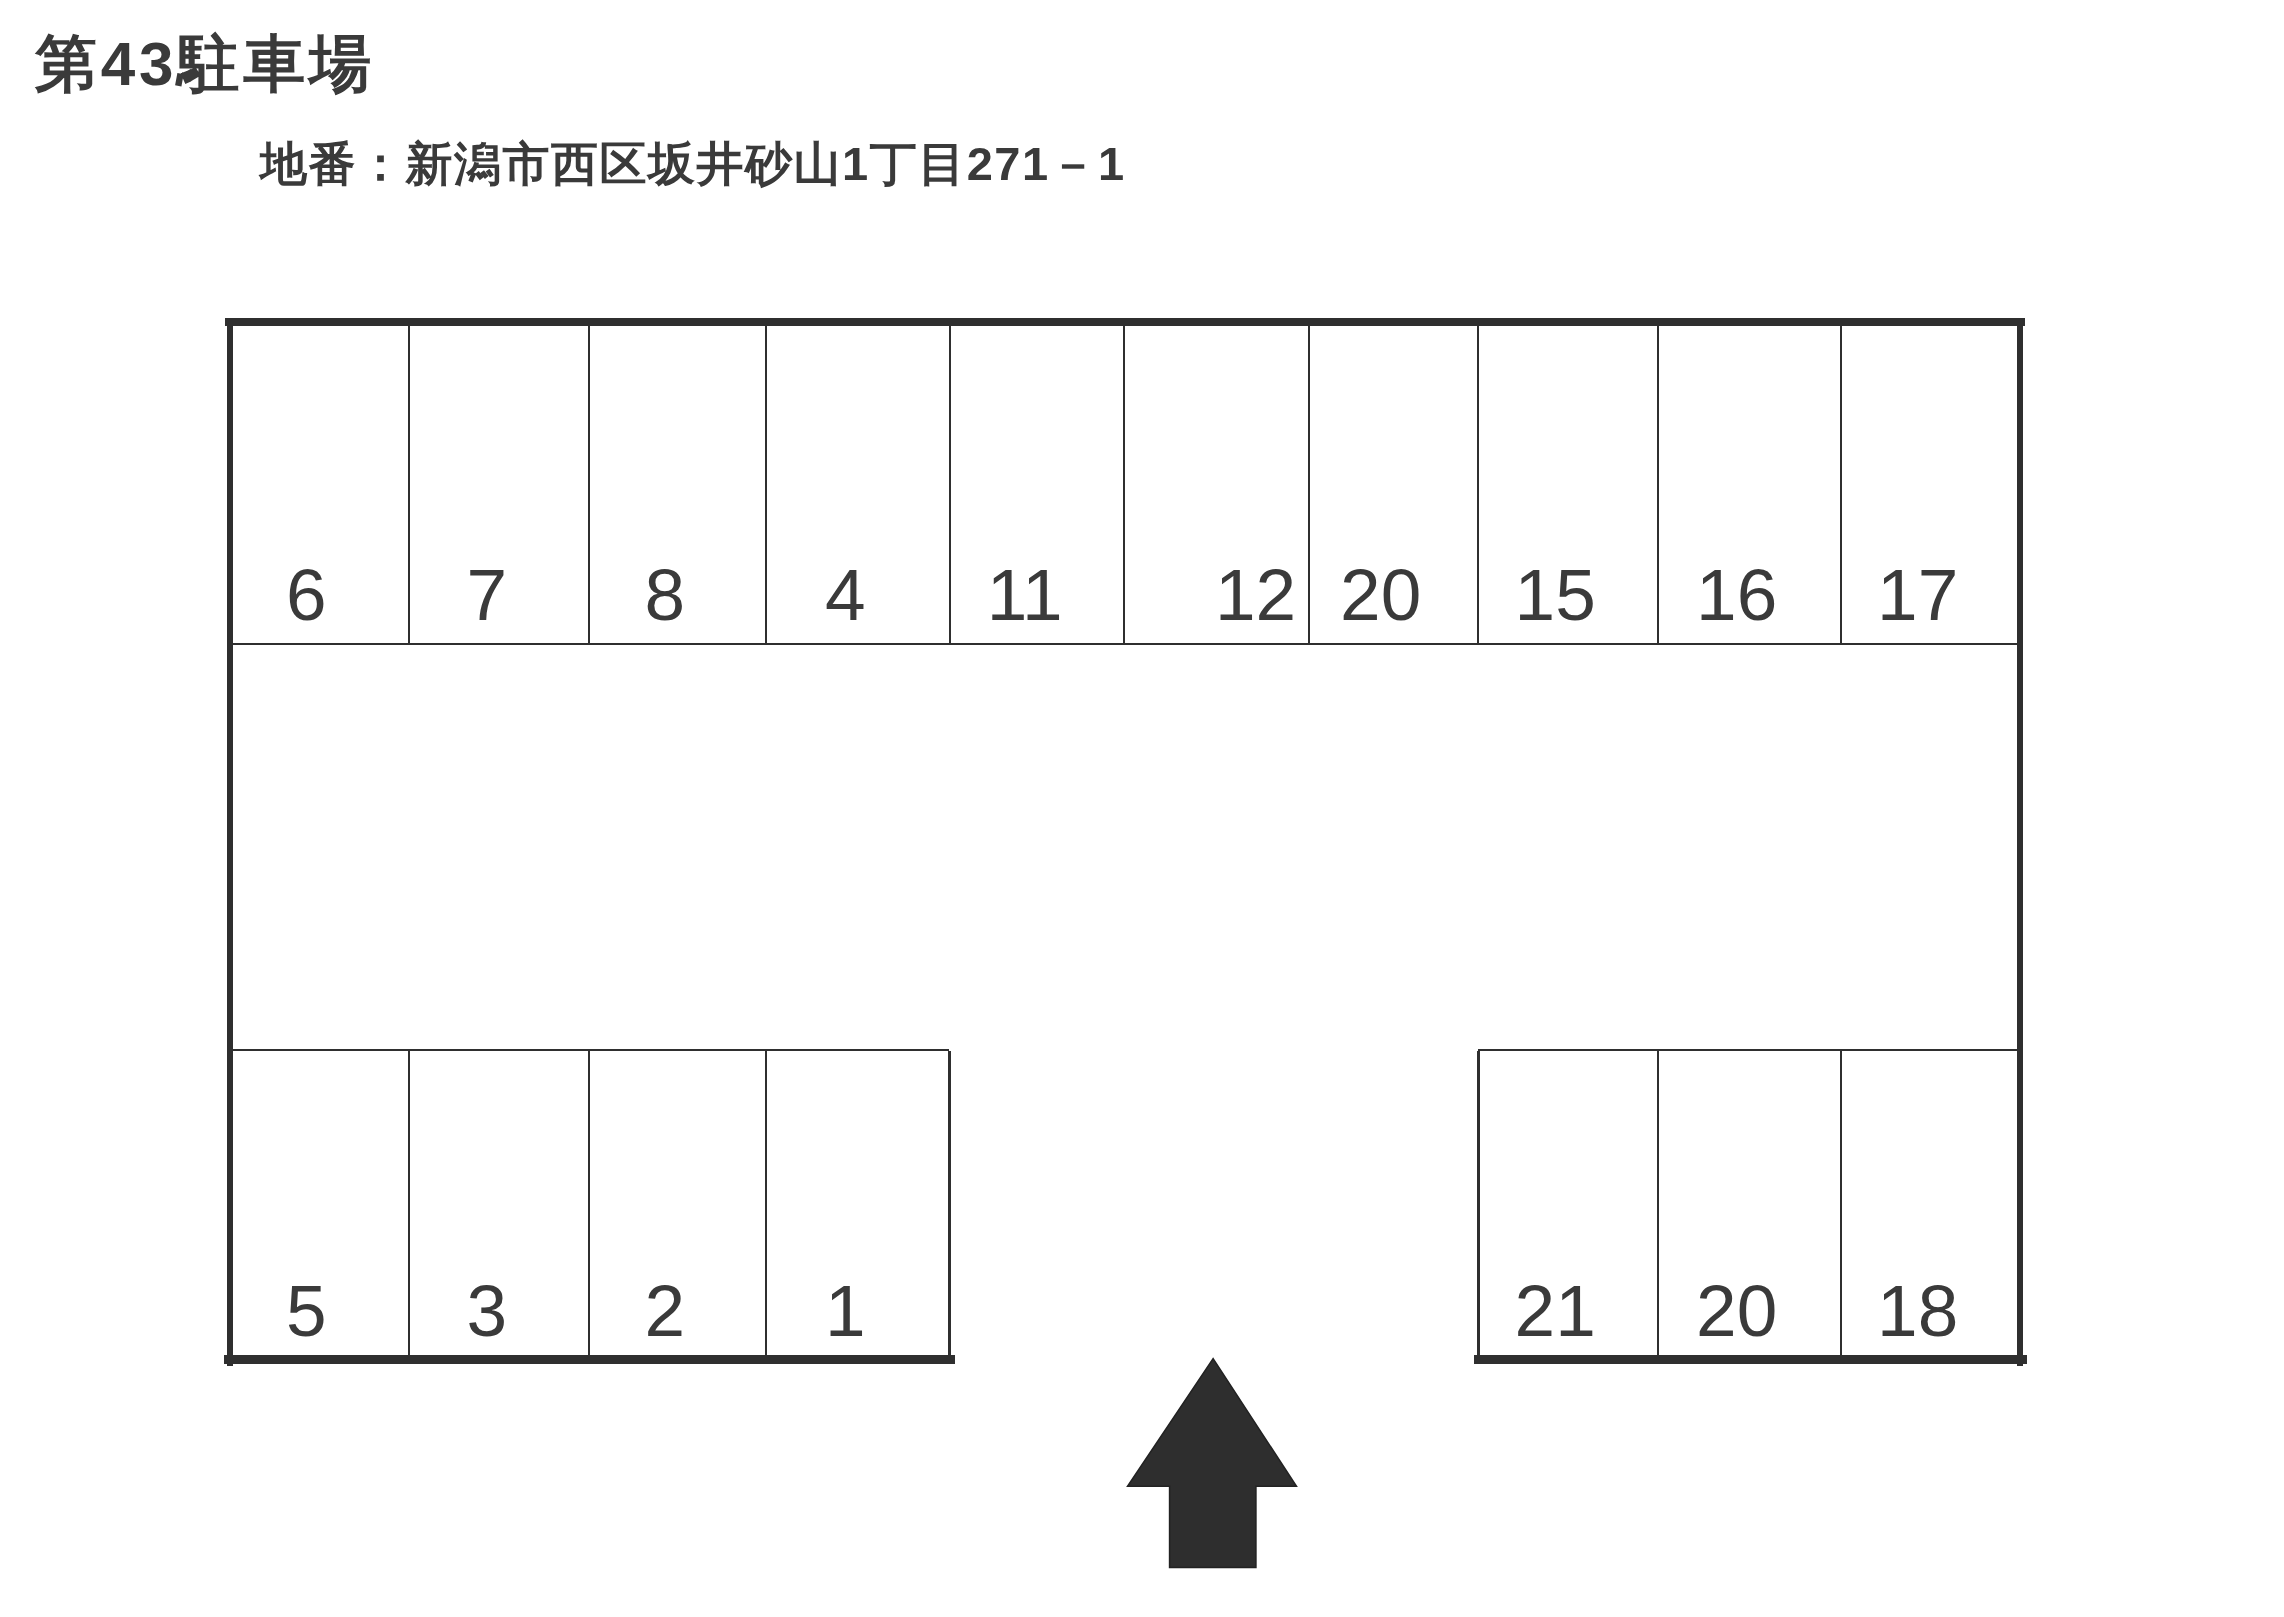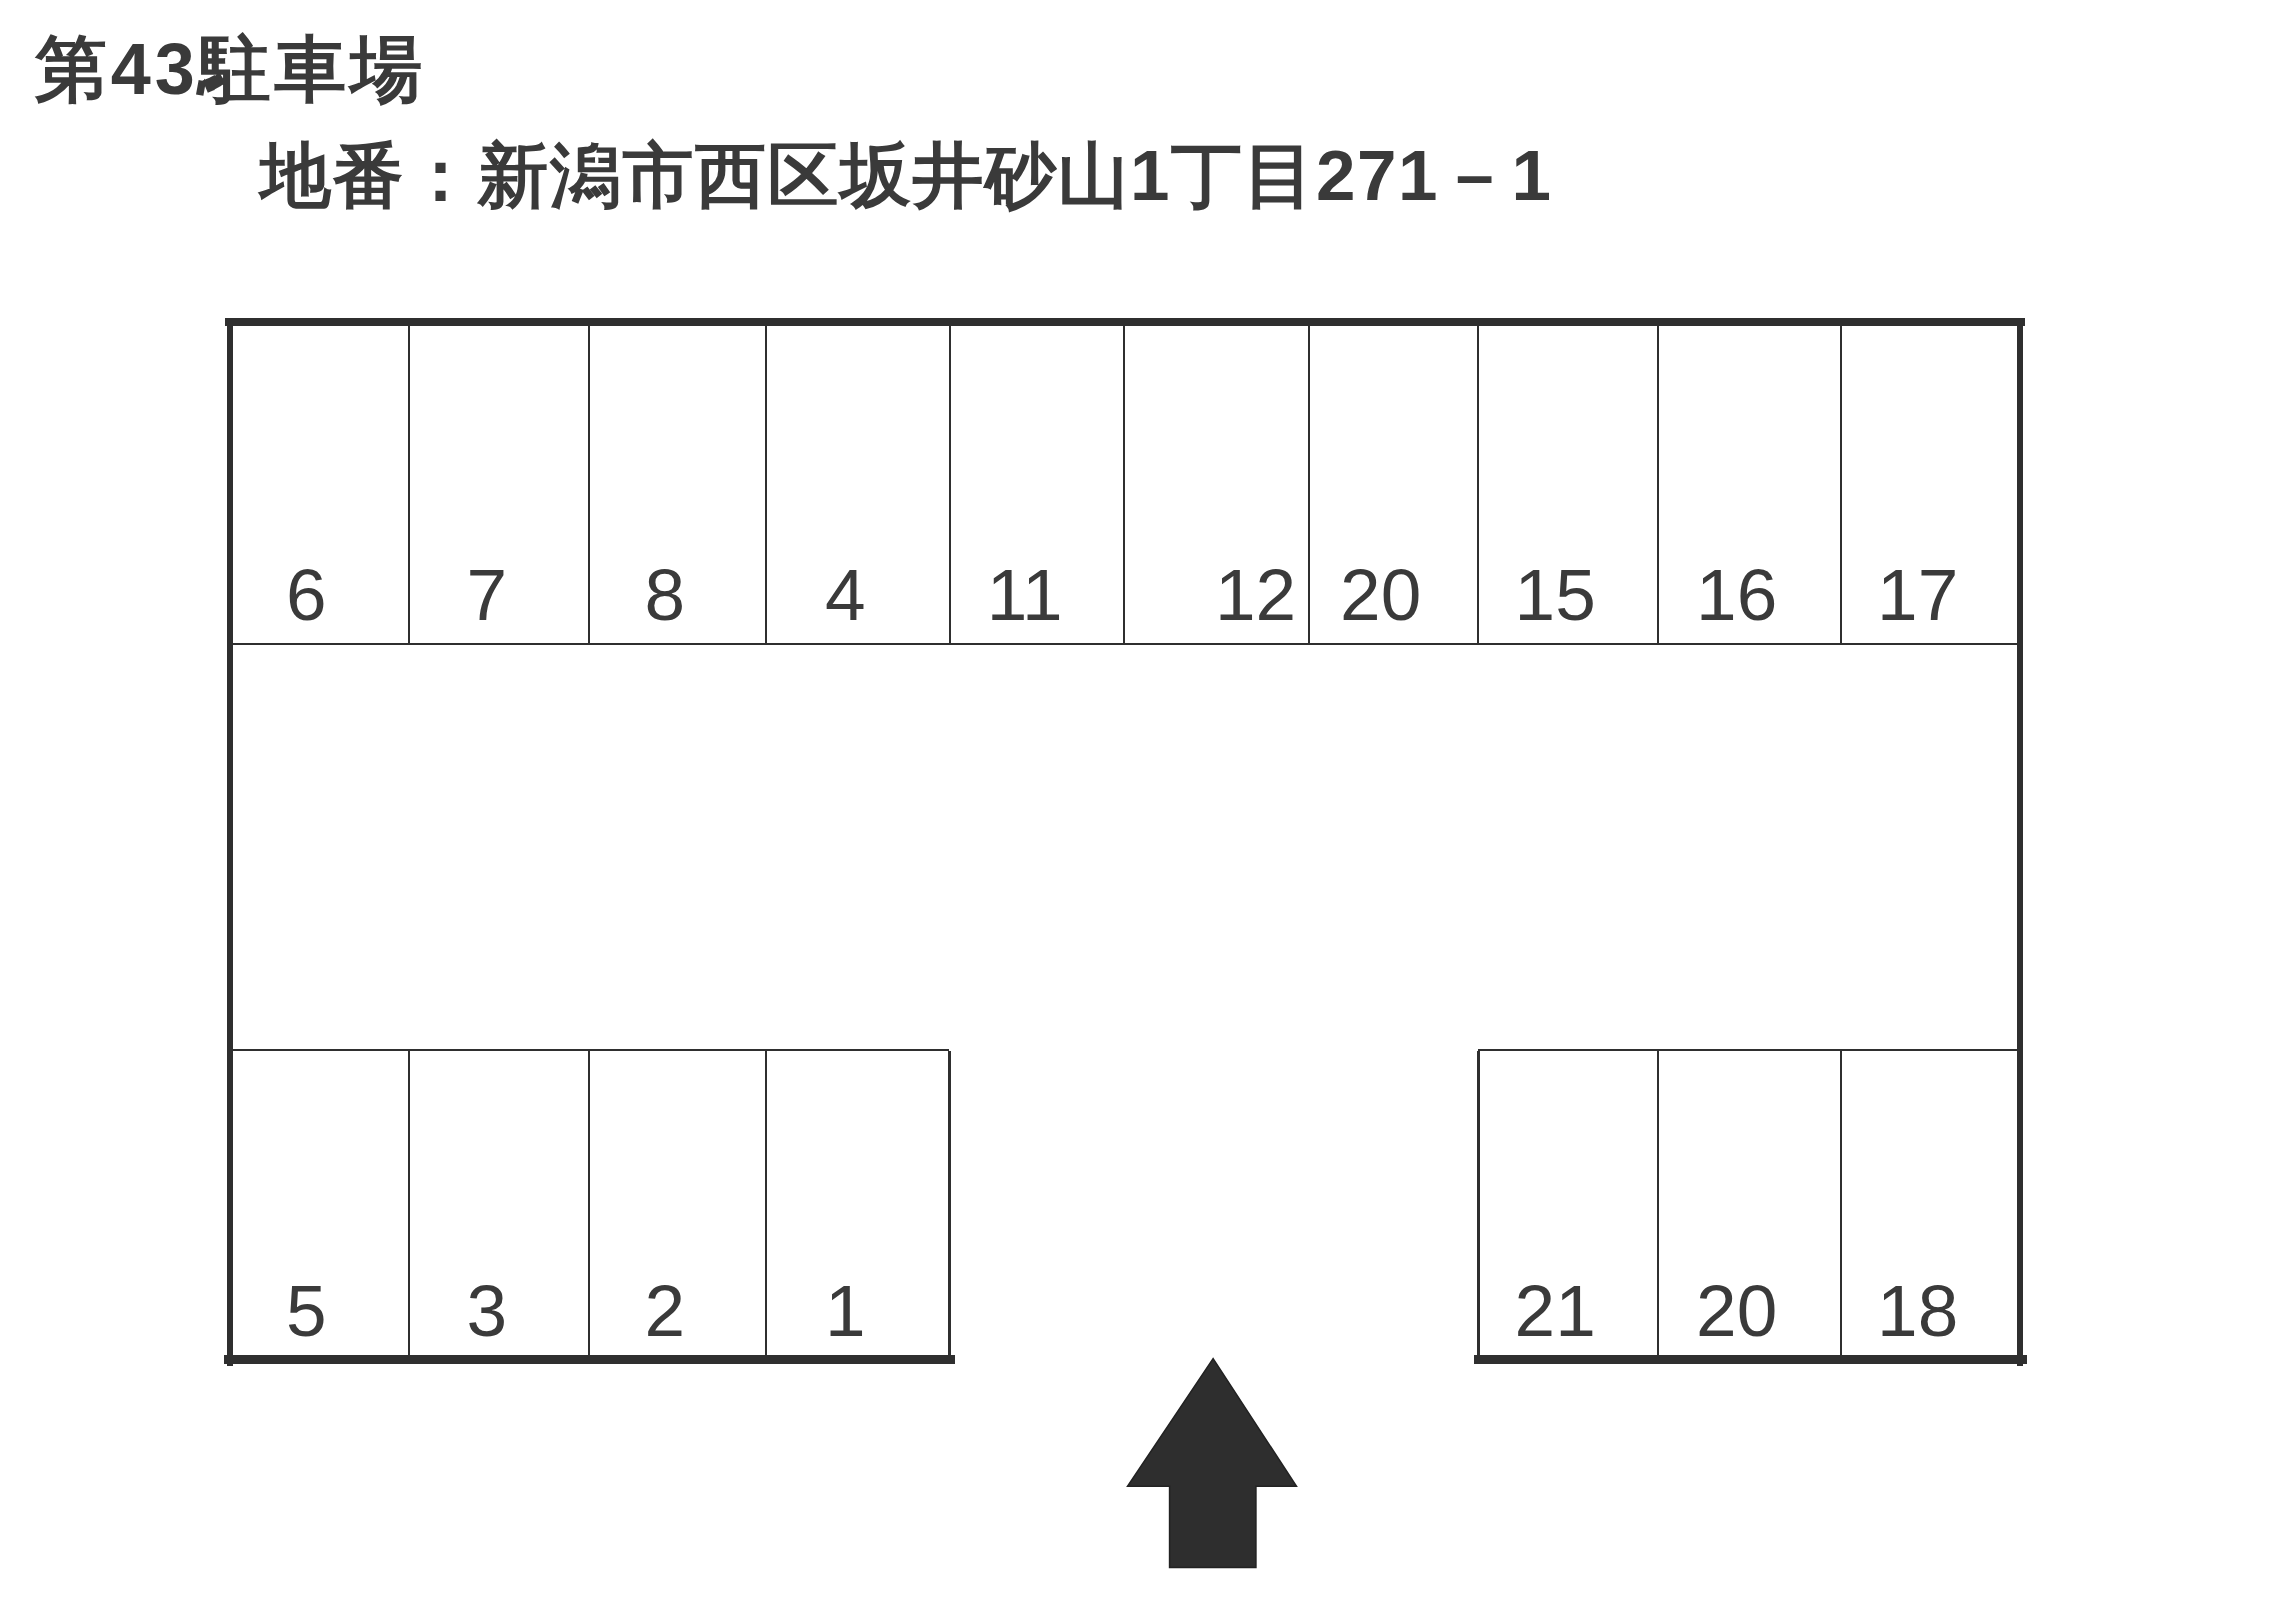--- a/index.html
+++ b/index.html
@@ -8,33 +8,33 @@
     width: 2284px;
     height: 1617px;
     background: var(--bg, #ffffff);
     overflow: hidden;
     font-family: "Liberation Sans", "DejaVu Sans", sans-serif;
   }
   .page-title {
     position: absolute;
     left: 35px;
     top: 33px;
-    font-size: 72px;
+    font-size: 62px;
     font-weight: 700;
     letter-spacing: 3.8px;
     line-height: 1.0;
     color: var(--text, #3a3a3a);
     white-space: nowrap;
     text-align: center;
   }
   .page-subtitle {
     position: absolute;
     left: 260px;
     top: 140px;
-    font-size: 71px;
+    font-size: 47px;
     font-weight: 700;
     letter-spacing: 1.5px;
     line-height: 1.0;
     color: var(--text, #3a3a3a);
     white-space: nowrap;
   }
   .diagram-layer {
     position: absolute;
     left: 0; top: 0;
     width: 2284px;

